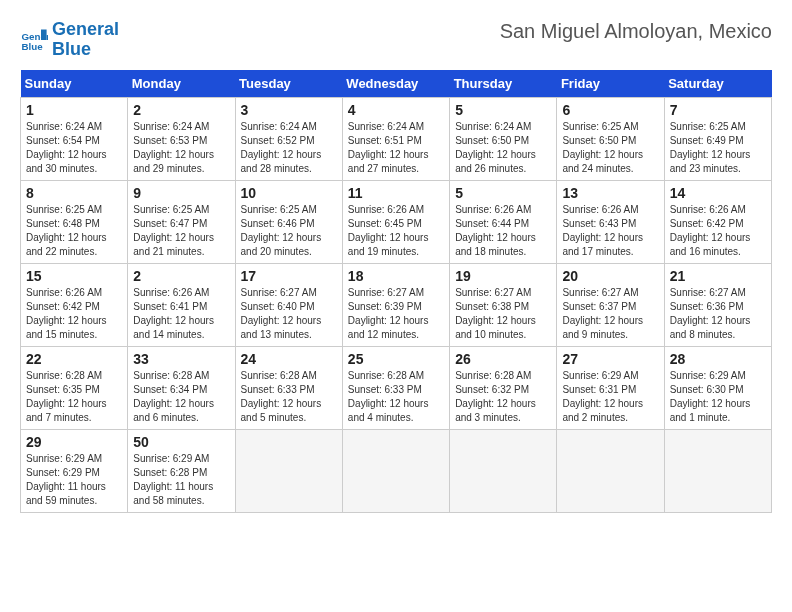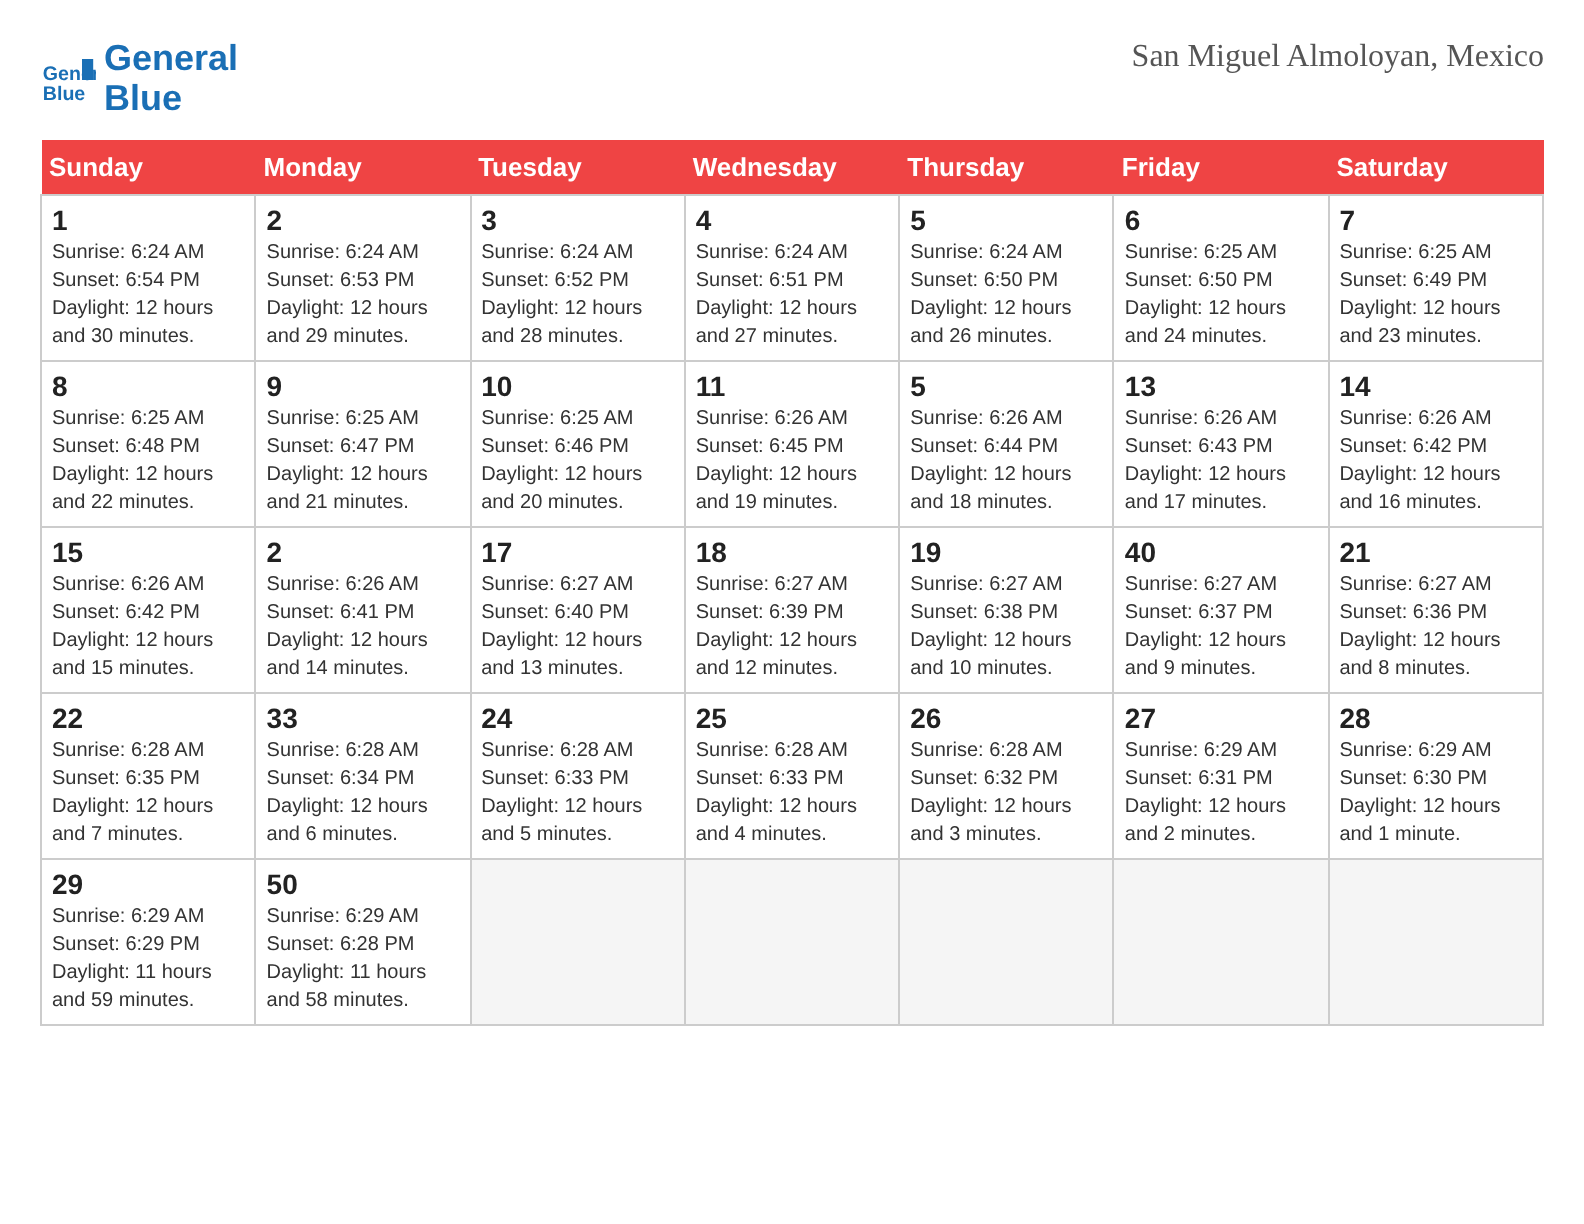--- a/index.html
+++ b/index.html
@@ -36,31 +36,30 @@
     }
     .title-area {
       text-align: right;
     }
     .month-year {
       font-size: 32px;
       font-weight: bold;
       color: #333;
     }
     .location {
-      font-size: 16px;
+      font-size: 20px;
       color: #555;
-      font-family: Liberation Serif, serif;
     }
     table {
       width: 100%;
       border-collapse: collapse;
       font-size: 11px;
     }
     th {
-      background-color: #ef4444;
+      background-color: #1d4ed8;
       color: white;
       padding: 6px 4px;
       text-align: left;
       font-size: 13px;
       font-weight: bold;
     }
     td {
       border: 1px solid #ccc;
       vertical-align: top;
       padding: 4px 5px;
@@ -199,21 +198,21 @@
         </td>
         <td>
           <span class="day-num">18</span>
 <div class="day-info">Sunrise: 6:27 AM<br>Sunset: 6:39 PM<br>Daylight: 12 hours<br>and 12 minutes.</div>
         </td>
         <td>
           <span class="day-num">19</span>
 <div class="day-info">Sunrise: 6:27 AM<br>Sunset: 6:38 PM<br>Daylight: 12 hours<br>and 10 minutes.</div>
         </td>
         <td>
-          <span class="day-num">40</span>
+          <span class="day-num">20</span>
 <div class="day-info">Sunrise: 6:27 AM<br>Sunset: 6:37 PM<br>Daylight: 12 hours<br>and 9 minutes.</div>
         </td>
         <td>
           <span class="day-num">21</span>
 <div class="day-info">Sunrise: 6:27 AM<br>Sunset: 6:36 PM<br>Daylight: 12 hours<br>and 8 minutes.</div>
         </td>
       </tr>
       <tr>
         <td>
           <span class="day-num">22</span>

